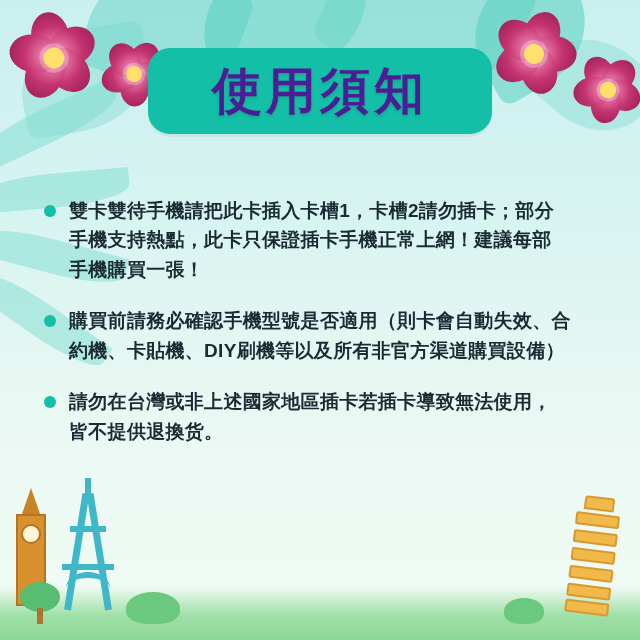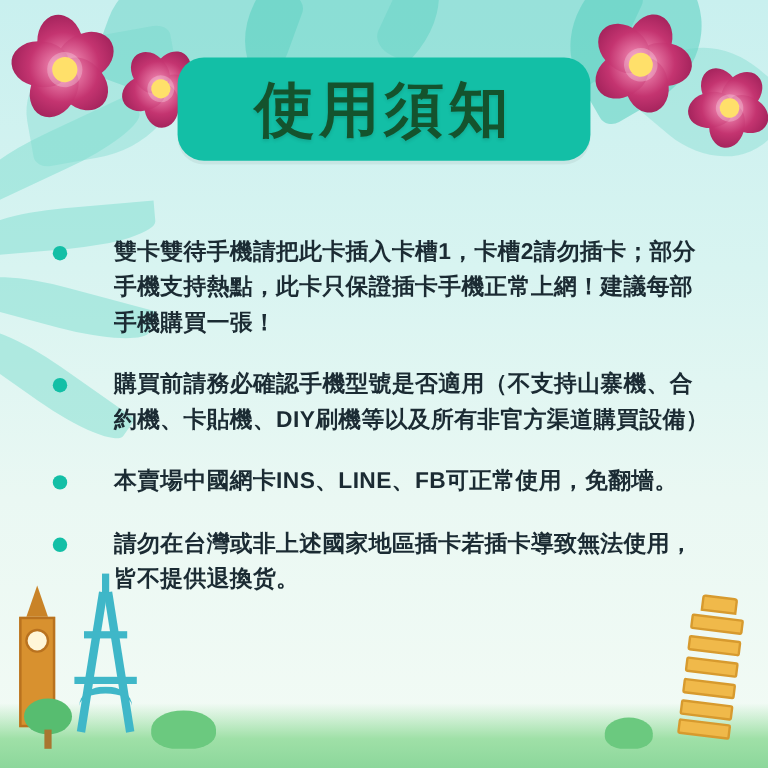--- a/index.html
+++ b/index.html
@@ -91,40 +91,39 @@
     width: 344px;
     height: 86px;
     background: #13bfa6;
     border-radius: 22px;
     display: flex;
     align-items: center;
     justify-content: center;
     box-shadow: 0 3px 0 rgba(0,0,0,0.05);
   }
   .title-pill .title {
-    color: #14532d;
+    color: #4c1d95;
     font-size: 50px;
     font-weight: bold;
     letter-spacing: 4px;
     line-height: 1;
     text-shadow: 0 2px 3px rgba(0,0,0,.12);
   }
 
   
   .content {
     position: absolute;
     left: 44px;
     top: 196px;
     width: 560px;
   }
   .bullet-row {
     display: flex;
     align-items: flex-start;
     margin-bottom: 22px;
-    gap: 26px;
   }
   .dot {
     flex: 0 0 auto;
     width: 12px;
     height: 12px;
     border-radius: 50%;
     background: #13bfa6;
     margin-top: 9px;
     margin-right: 13px;
   }
@@ -249,26 +248,22 @@
 
   <div class="content">
     <div class="bullet-row">
       <div class="dot"></div>
       <div class="text">雙卡雙待手機請把此卡插入卡槽1，卡槽2請勿插卡；部分
 手機支持熱點，此卡只保證插卡手機正常上網！建議每部
 手機購買一張！</div>
     </div>
     <div class="bullet-row">
       <div class="dot"></div>
-      <div class="text">購買前請務必確認手機型號是否適用（不支持山寨機、合
+      <div class="text">購買前請務必確認手機型號是否適用（則卡會自動失效、合
 約機、卡貼機、DIY刷機等以及所有非官方渠道購買設備）</div>
-    </div>
-    <div class="bullet-row">
-      <div class="dot"></div>
-      <div class="text">本賣場中國網卡INS、LINE、FB可正常使用，免翻墻。</div>
     </div>
     <div class="bullet-row">
       <div class="dot"></div>
       <div class="text">請勿在台灣或非上述國家地區插卡若插卡導致無法使用，
 皆不提供退換货。</div>
     </div>
   </div>
 
   <div class="ground"></div>
 

